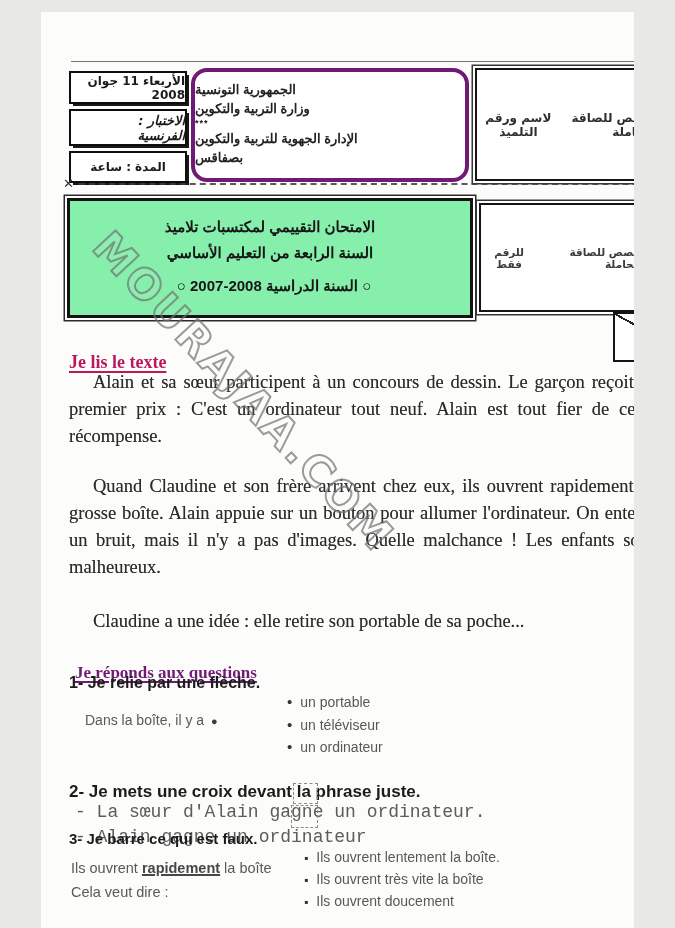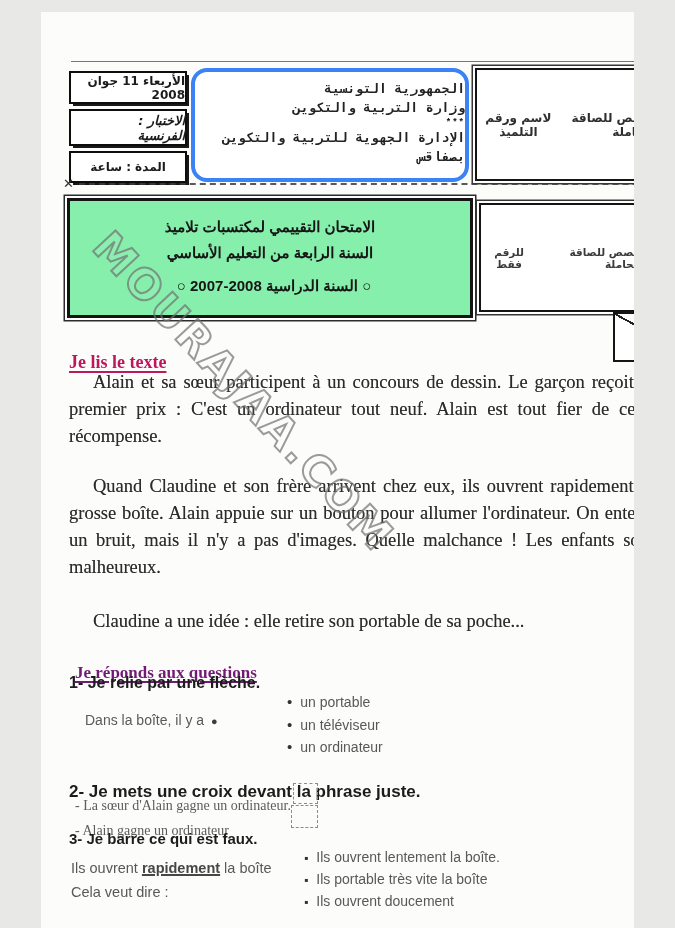--- a/index.html
+++ b/index.html
@@ -17,23 +17,23 @@
     border:2px solid #0d0d0d; box-shadow:3px 3px 0 -1px #181818;
     display:flex; align-items:center; justify-content:center;
     direction:rtl; font-family:"DejaVu Sans",sans-serif; font-weight:bold; font-size:12px; color:#1b1b1b;
   }
   .hdr-date { top:59px; height:33px; }
   .hdr-subject { top:97px; height:37px; font-style:italic; font-size:13px;padding-left:44px; }
   .hdr-duration { top:139px; height:32px; }
 
   .ministry {
     position:absolute; left:150px; top:56px; width:278px; height:114px; box-sizing:border-box;
-    background:#fff; border:4px solid #3b82f6; border-radius:16px;
-    text-align:right; direction:rtl; padding-top:8px;
-    font-family:Liberation Mono, monospace; font-weight:bold; font-size:13px; line-height:19px; color:#222;
+    background:#fff; border:4px solid #701a75; border-radius:16px;
+    text-align:left; direction:rtl; padding-top:8px;
+    font-family:Liberation Sans, sans-serif; font-weight:bold; font-size:13px; line-height:19px; color:#222;
   }
   .ministry .orn { display:block; font-size:9px; line-height:11px; letter-spacing:1px; color:#111; }
 
   .card-box {
     position:absolute; background:#fff; box-sizing:border-box;
     border:2.5px solid #141414; box-shadow:0 0 0 2px #fff, 0 0 0 3.5px #363636;
     display:flex; justify-content:center; align-items:center;
     direction:rtl; text-align:center;
     font-family:"DejaVu Sans",sans-serif; font-weight:bold; color:#2e2e2e;
   }
@@ -93,21 +93,21 @@
   .q3-label { top:818px; font-size:15px; }
 
   .q1-stem { position:absolute; left:44px; top:700px; font-family:"Liberation Sans",sans-serif;
     font-size:14px; color:#5a5a5a; }
   .q1-stem .dot { font-size:11px; color:#3c3c3c; margin-left:7px; }
   ul.q1-options { position:absolute; left:246px; top:679px; margin:0; padding:0; list-style:none;
     font-family:"Liberation Sans",sans-serif; font-size:14px; color:#585858; }
   ul.q1-options li { line-height:21.5px; }
   ul.q1-options li::before { content:"•"; margin-right:8px; color:#333; font-size:15px; }
 
-  .q2-item { position:absolute; left:34px; font-family:Liberation Serif, serif; font-size:14px; color:#5c5c5c; }
+  .q2-item { position:absolute; left:34px; font-family:Liberation Mono, monospace; font-size:18px; color:#5c5c5c; }
   .q2-item1 { top:772px; }
   .q2-item2 { top:797px; }
   .checkbox { position:absolute; border:1.5px dashed #8b8b8b; box-sizing:border-box; background:transparent; }
   .cb1 { left:252px; top:771px; width:25px; height:21px; }
   .cb2 { left:250px; top:793px; width:27px; height:23px; }
 
   .q3-left { position:absolute; left:30px; font-family:"Liberation Sans",sans-serif; font-size:14.5px; color:#585858; }
   .q3-line1 { top:848px; }
   .q3-line2 { top:872px; }
   .q3-left .kw { font-weight:bold; text-decoration:underline; text-decoration-thickness:1.5px; color:#474747; }
@@ -204,21 +204,21 @@
   <div class="checkbox cb1"></div>
   <div class="checkbox cb2"></div>
 
   <p class="q-label q3-label">3- Je barre ce qui est faux.</p>
   <div class="q3-left q3-line1">
     <span>Ils ouvrent </span><span class="kw">rapidement</span><span> la boîte</span>
   </div>
   <div class="q3-left q3-line2">Cela veut dire :</div>
   <ul class="q3-options">
     <li>Ils ouvrent lentement la boîte.</li>
-    <li>Ils portable très vite la boîte</li>
+    <li>Ils ouvrent très vite la boîte</li>
     <li>Ils ouvrent doucement</li>
   </ul>
 
   <div class="c-box c-box1"></div>
   <div class="c-label c-label1">C 2</div>
   <div class="c-box c-box2"></div>
   <div class="c-label c-label2">C 2</div>
   <div class="c-box c-box3"></div>
   <div class="c-label c-label3">C 3</div>
 

